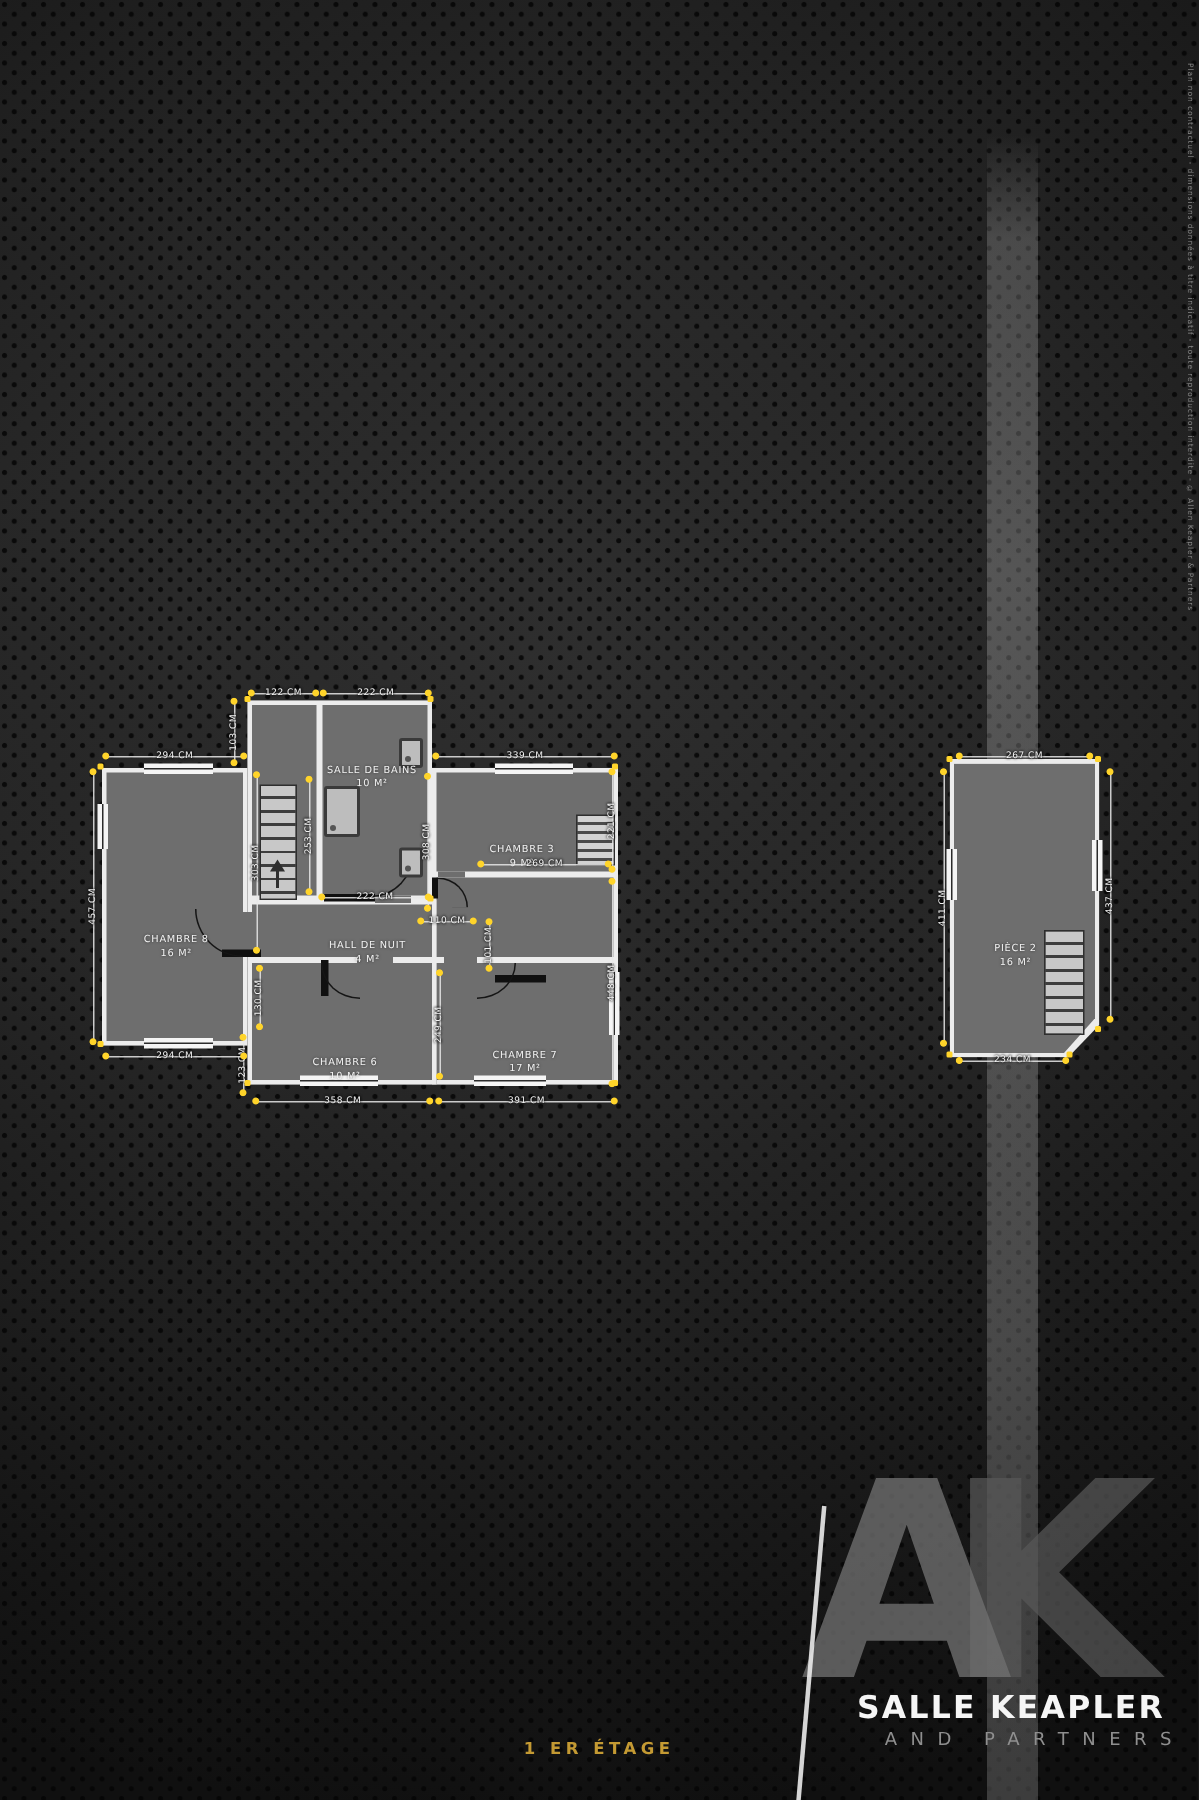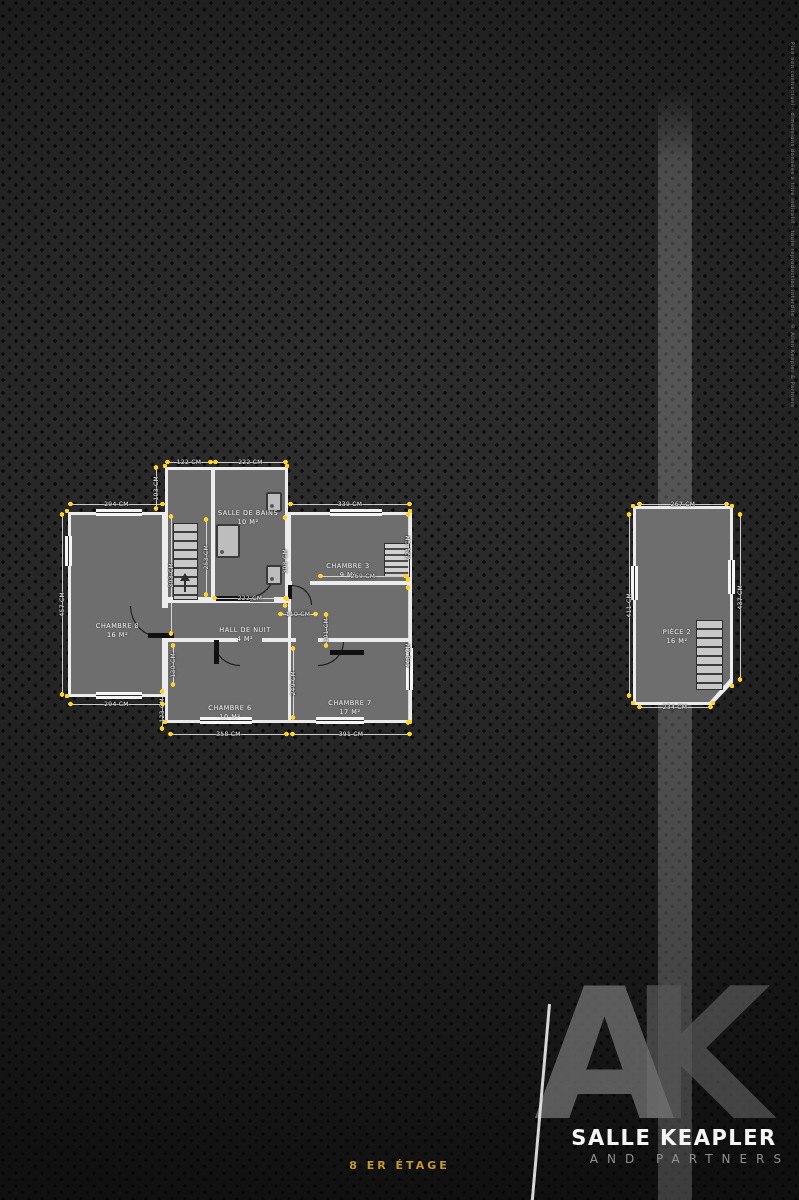--- a/index.html
+++ b/index.html
@@ -293,21 +293,21 @@
       <span>437 CM</span>
     </div>
 
   <div class="cdot" style="left:631px;top:504px;"></div>
   <div class="cdot" style="left:730px;top:504px;"></div>
   <div class="cdot" style="left:631px;top:701px;"></div>
   <div class="cdot" style="left:711px;top:701px;"></div>
   <div class="cdot" style="left:730px;top:684px;"></div>
 </div>
 
-<div class="caption">8 ER ÉTAGE</div>
+<div class="caption">1 ER ÉTAGE</div>
 
 <div>
   <div class="mono k">K</div>
   <div class="mono a">A</div>
   <div class="diag"></div>
   <div class="brand-name">SALLE KEAPLER</div>
   <div class="brand-sub">AND PARTNERS</div>
 </div>
 
 <div class="fineprint">Plan non contractuel - dimensions données à titre indicatif - toute reproduction interdite - © Allen Keapler &amp; Partners</div>

